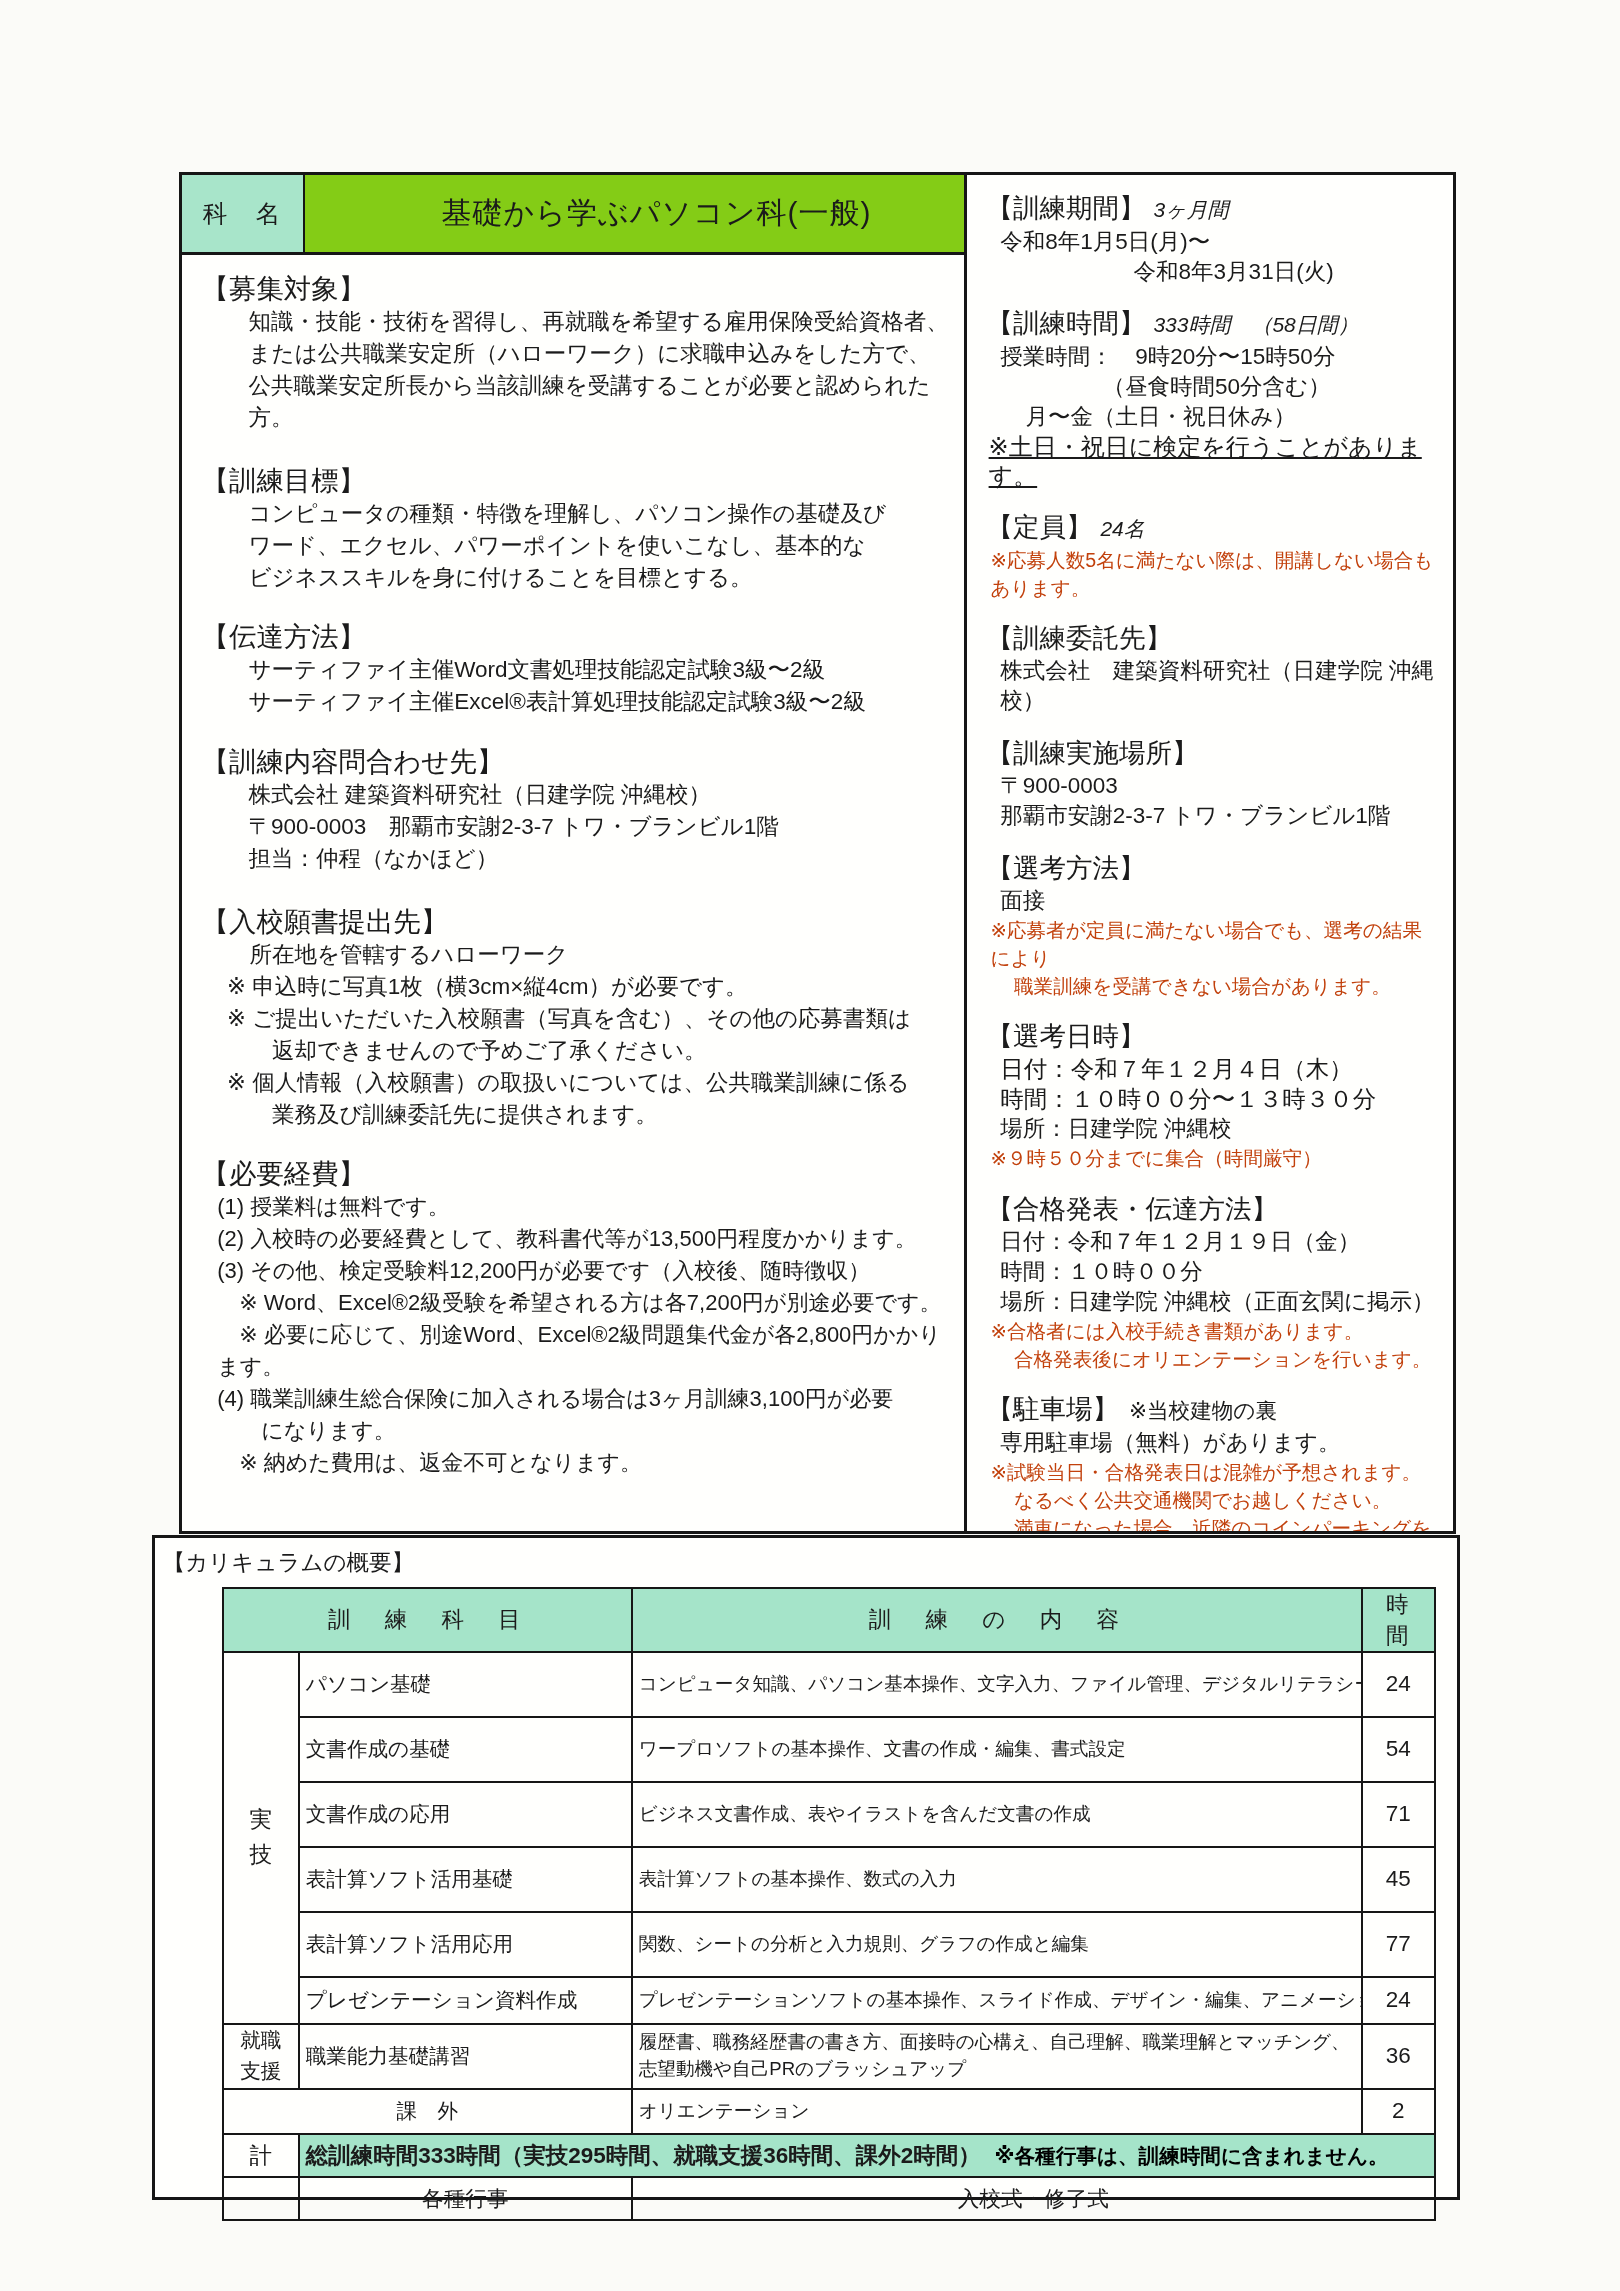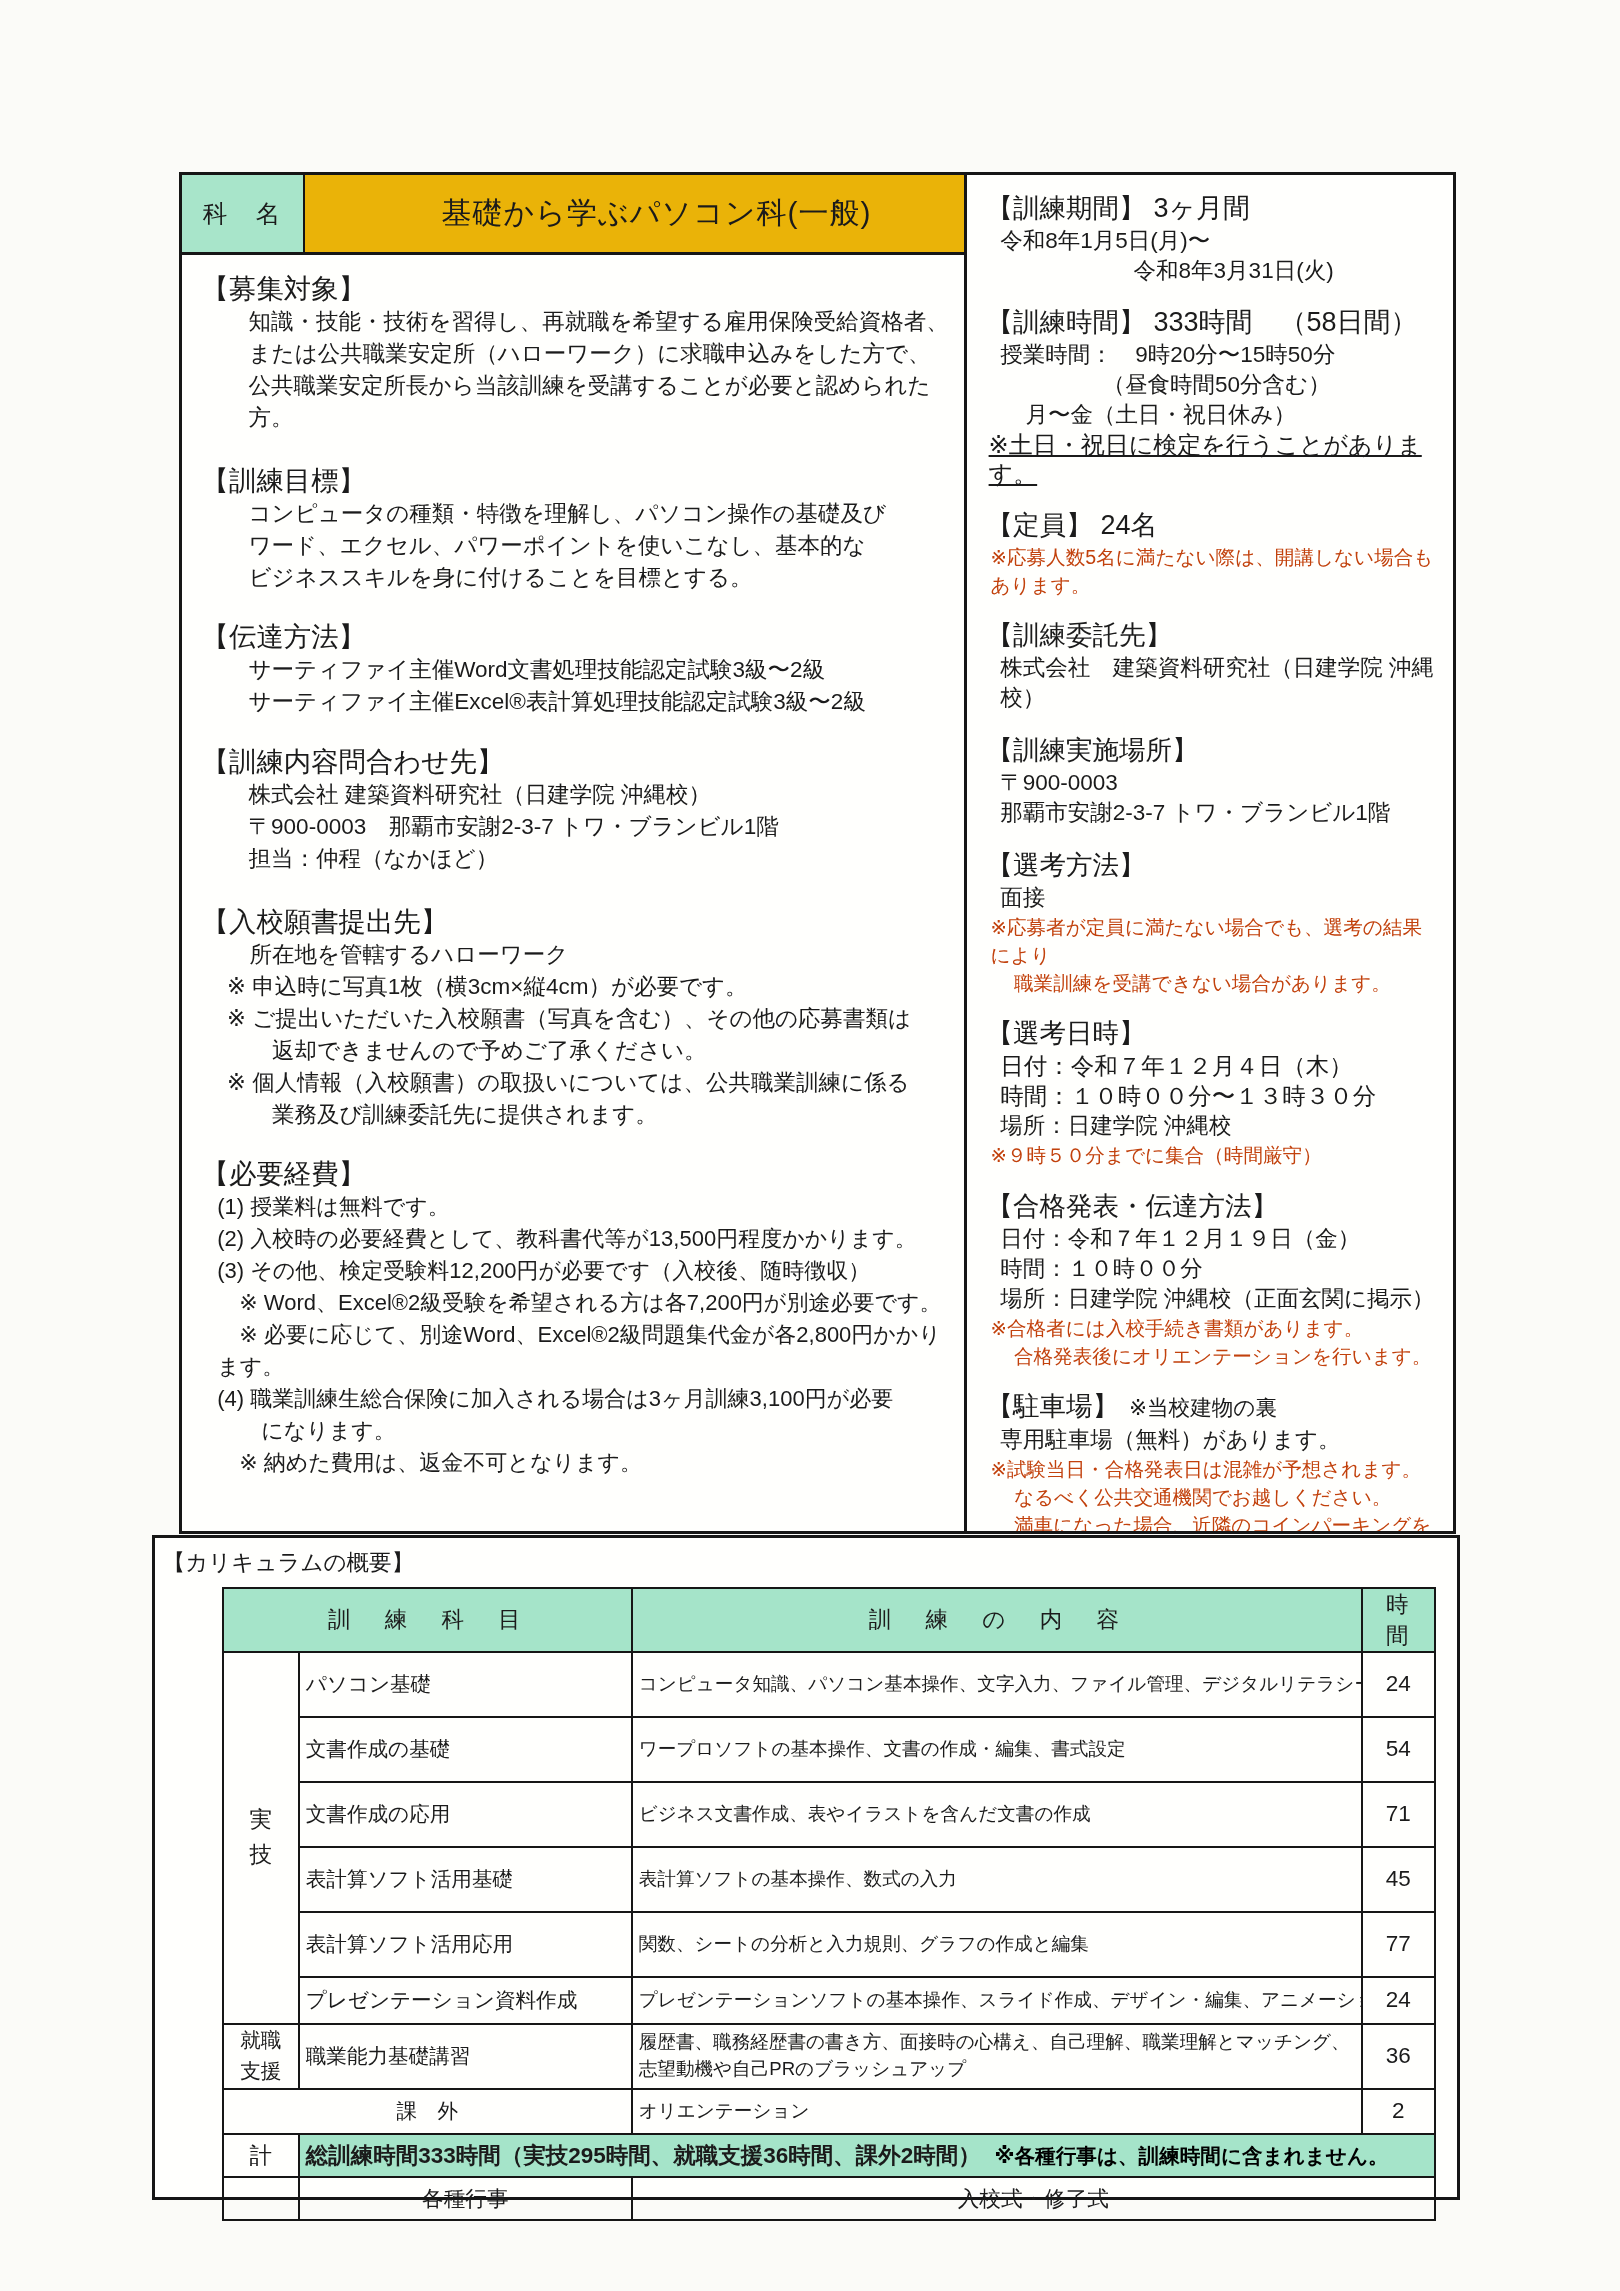--- a/index.html
+++ b/index.html
@@ -18,38 +18,38 @@
   }
   .left-col{width:785px;border-right:3.9px solid #161616;box-sizing:border-box;overflow:hidden;}
   .right-col{flex:1;box-sizing:border-box;padding:15.7px 13.7px 0 19.6px;overflow:hidden;}
   
   .header-row{height:80px;display:flex;border-bottom:3.9px solid #161616;box-sizing:border-box;}
   .subject-cell{
     width:123px;background:#a8e5ca;border-right:2.9px solid #161616;box-sizing:border-box;
     display:flex;align-items:center;justify-content:center;font-size:24.5px;letter-spacing:2px;
   }
   .title-cell{
-    flex:1;background:#eab308;display:flex;align-items:center;justify-content:center;
+    flex:1;background:#84cc16;display:flex;align-items:center;justify-content:center;
     font-size:30px;letter-spacing:1px;padding-left:44px;
   }
   
   .left-sections{padding:15.7px 5.9px 0 19.6px;}
   .l-sec{margin-bottom:25.5px;}
   .l-head{font-size:27.4px;line-height:35px;}
   .l-body{font-size:22.5px;line-height:32px;padding-left:47px;}
   .l-body.ind-app{padding-left:25.5px;}
   .l-body.ind-exp{padding-left:15.7px;font-size:22px;}
   .tel-line{font-size:22.5px;line-height:32px;padding-left:47px;}
   .tel-number{font-weight:bold;font-size:23.5px;}
   .m-lg{margin-bottom:29px;}
   .m-sm{margin-bottom:9.8px;}
   
   .r-sec{margin-bottom:19.6px;}
   .r-headline{font-size:26.5px;line-height:35px;}
-  .r-val{font-size:27px;margin-left:7.8px;}
+  .r-val{font-size:21px;margin-left:7.8px;font-style:italic;}
   .r-line{font-size:22.5px;line-height:30px;padding-left:13.7px;}
   .r-line.ind-lg{padding-left:147px;}
   .r-line.ind-md{padding-left:116px;}
   .r-line.ind-sm{padding-left:39px;}
   .r-line.bold{font-weight:normal;font-size:23.5px;}
   .r-note-black{font-size:24px;line-height:29px;padding-left:2px;text-decoration:underline;}
   .r-note-pink{color:#c2410c;font-size:19.6px;line-height:28px;padding-left:3.9px;}
   .r-note-pink.ind{padding-left:27.4px;}
   .r-subnote{font-size:21.6px;margin-left:9.8px;}
   

